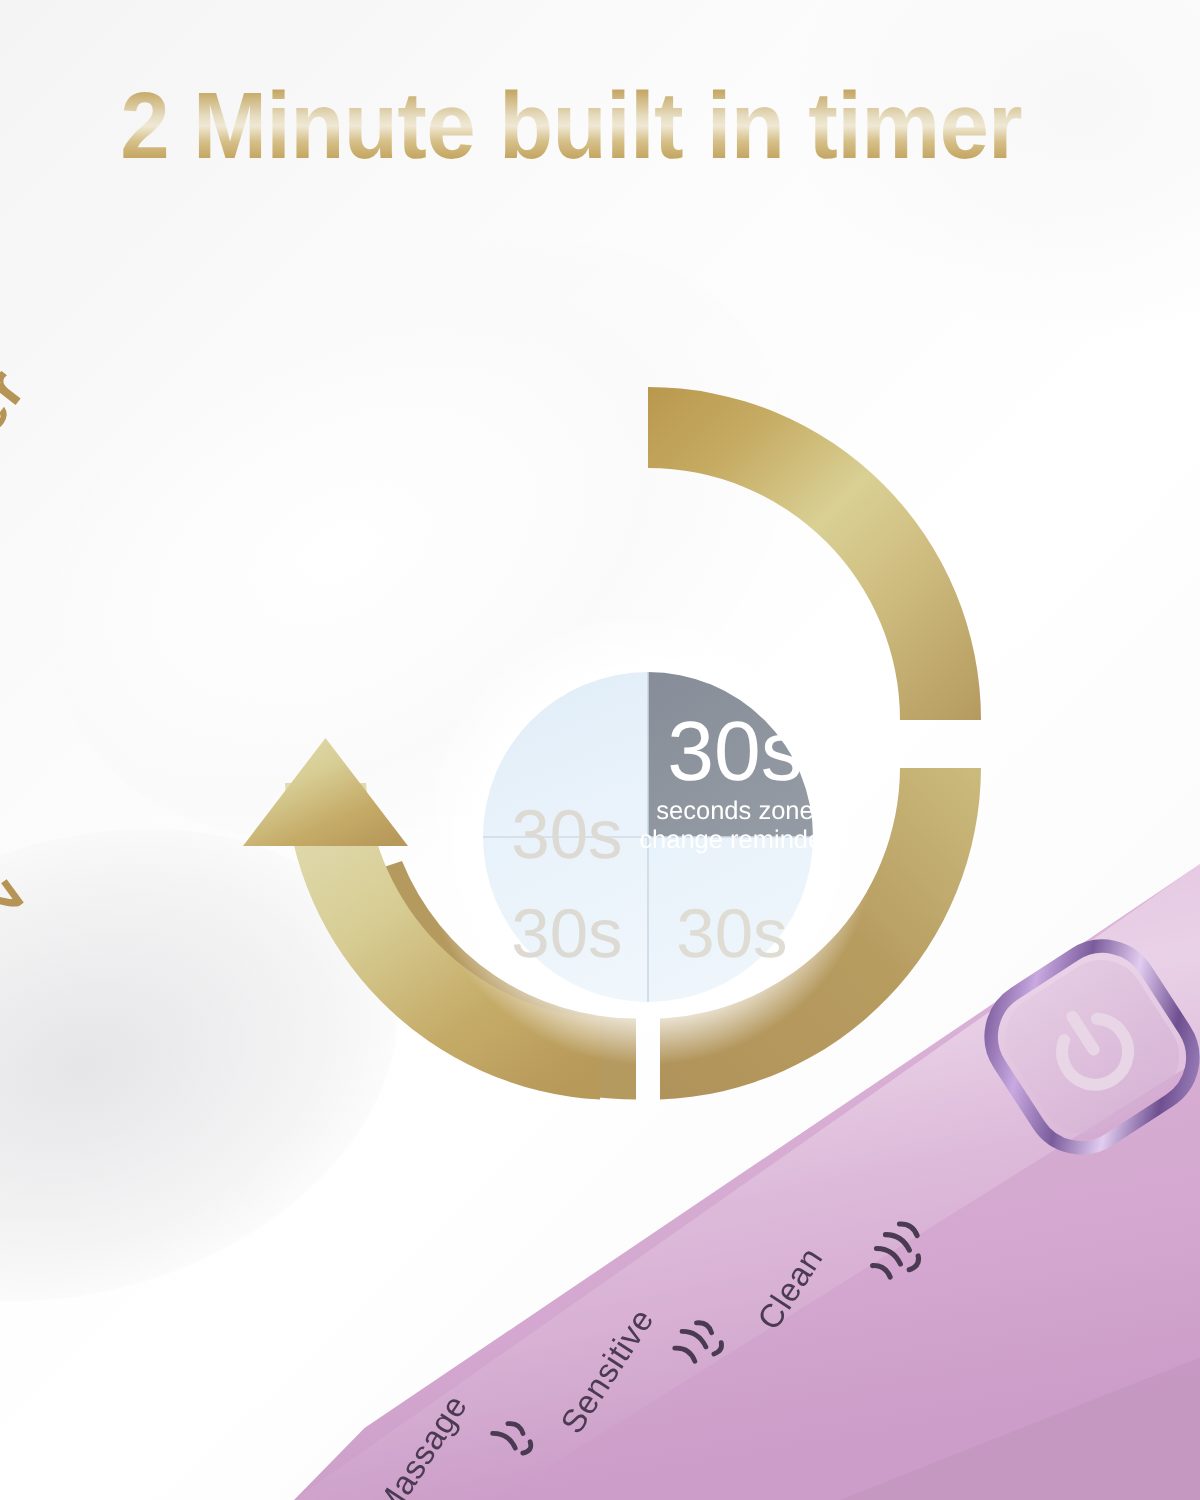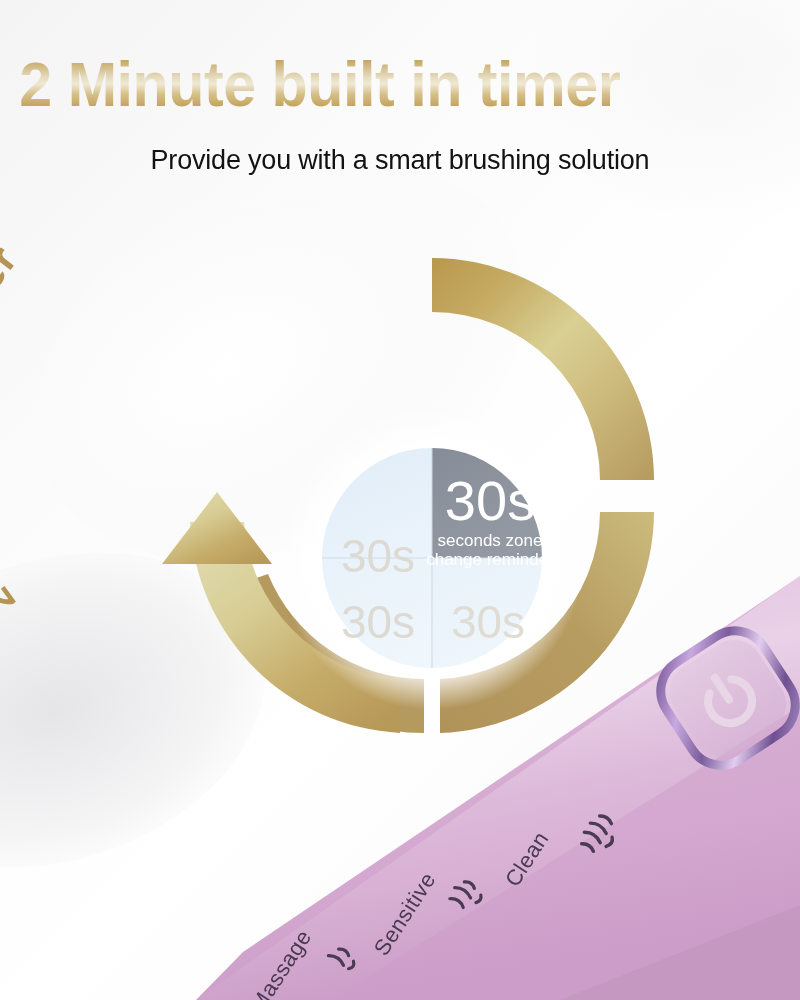--- a/index.html
+++ b/index.html
@@ -49,21 +49,22 @@
     height: 300px;
     background: radial-gradient(ellipse at 50% 50%, rgba(247,247,248,0.9) 0%, rgba(255,255,255,0) 75%);
   }
 
   
   .headline-wrap {
     position: absolute;
     left: 0;
     top: 52px;
     width: 655px;
-    text-align: left;
+    text-align: right;
+    padding-left: 46px;
   }
   .headline {
     display: inline-block;
     font-family: "Liberation Sans", sans-serif;
     font-size: 63px;
     font-weight: bold;
     line-height: 1.02;
     letter-spacing: -0.5px;
     transform: scaleX(0.94);
     transform-origin: center;
@@ -143,21 +144,20 @@
 
 <div id="poster">
 
   <div class="bg-blob blob-c"></div>
   <div class="bg-blob blob-b"></div>
   <div class="bg-blob blob-a"></div>
 
   <div class="headline-wrap">
     <div class="headline">2 Minute built in timer</div>
   </div>
-  <div class="subhead">Provide you with a smart brushing solution</div>
 
   <div id="diagram">
     <svg viewBox="0 0 640 640" xmlns="http://www.w3.org/2000/svg">
       <defs>
 
         <linearGradient id="ringGrad" x1="0" y1="0" x2="1" y2="1">
           <stop offset="0%" stop-color="#b9984d"></stop>
           <stop offset="22%" stop-color="#c6ab63"></stop>
           <stop offset="46%" stop-color="#d9d094"></stop>
           <stop offset="62%" stop-color="#d2c184"></stop>

